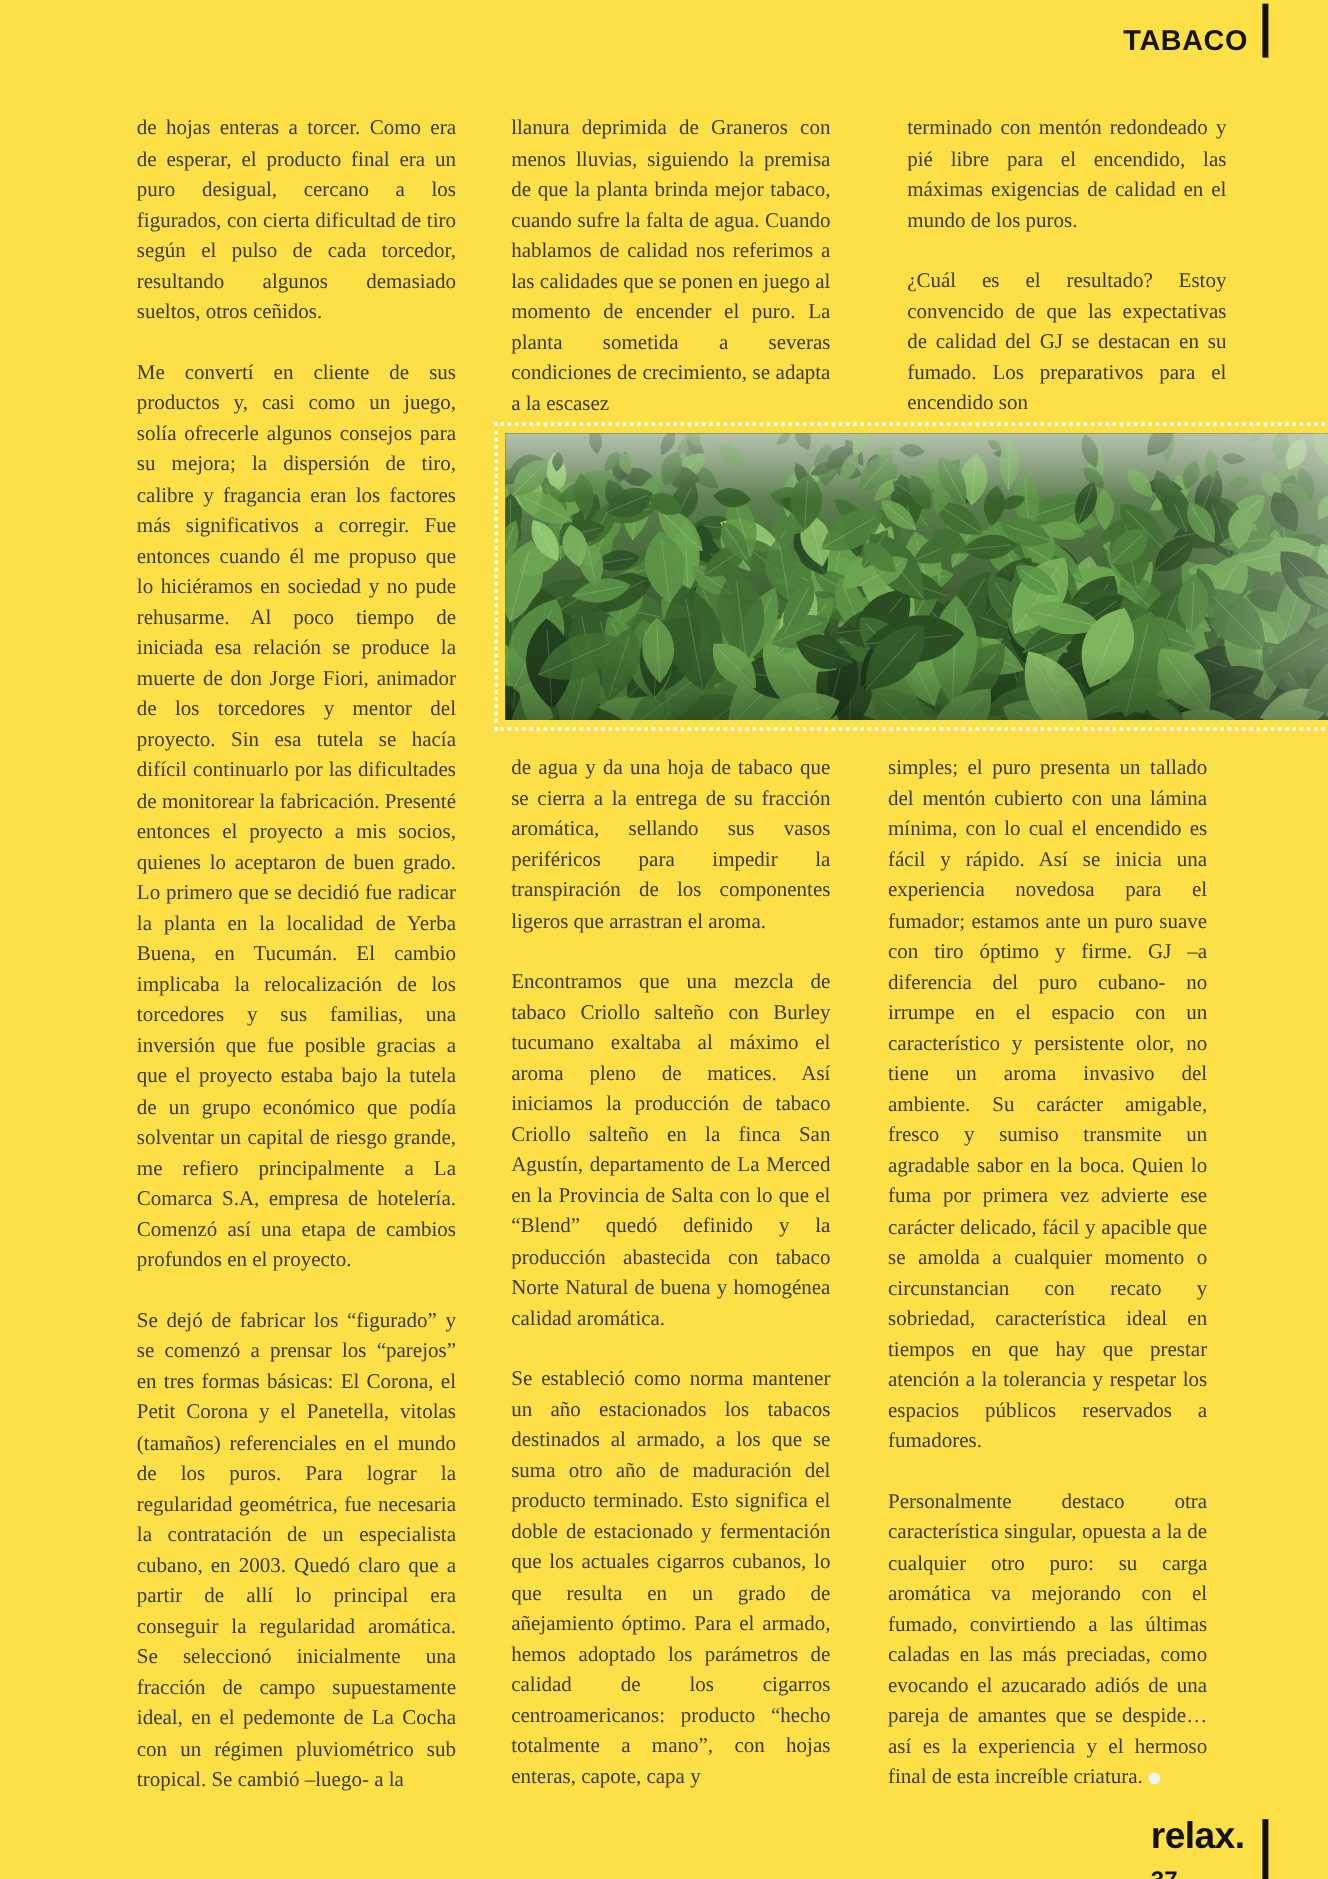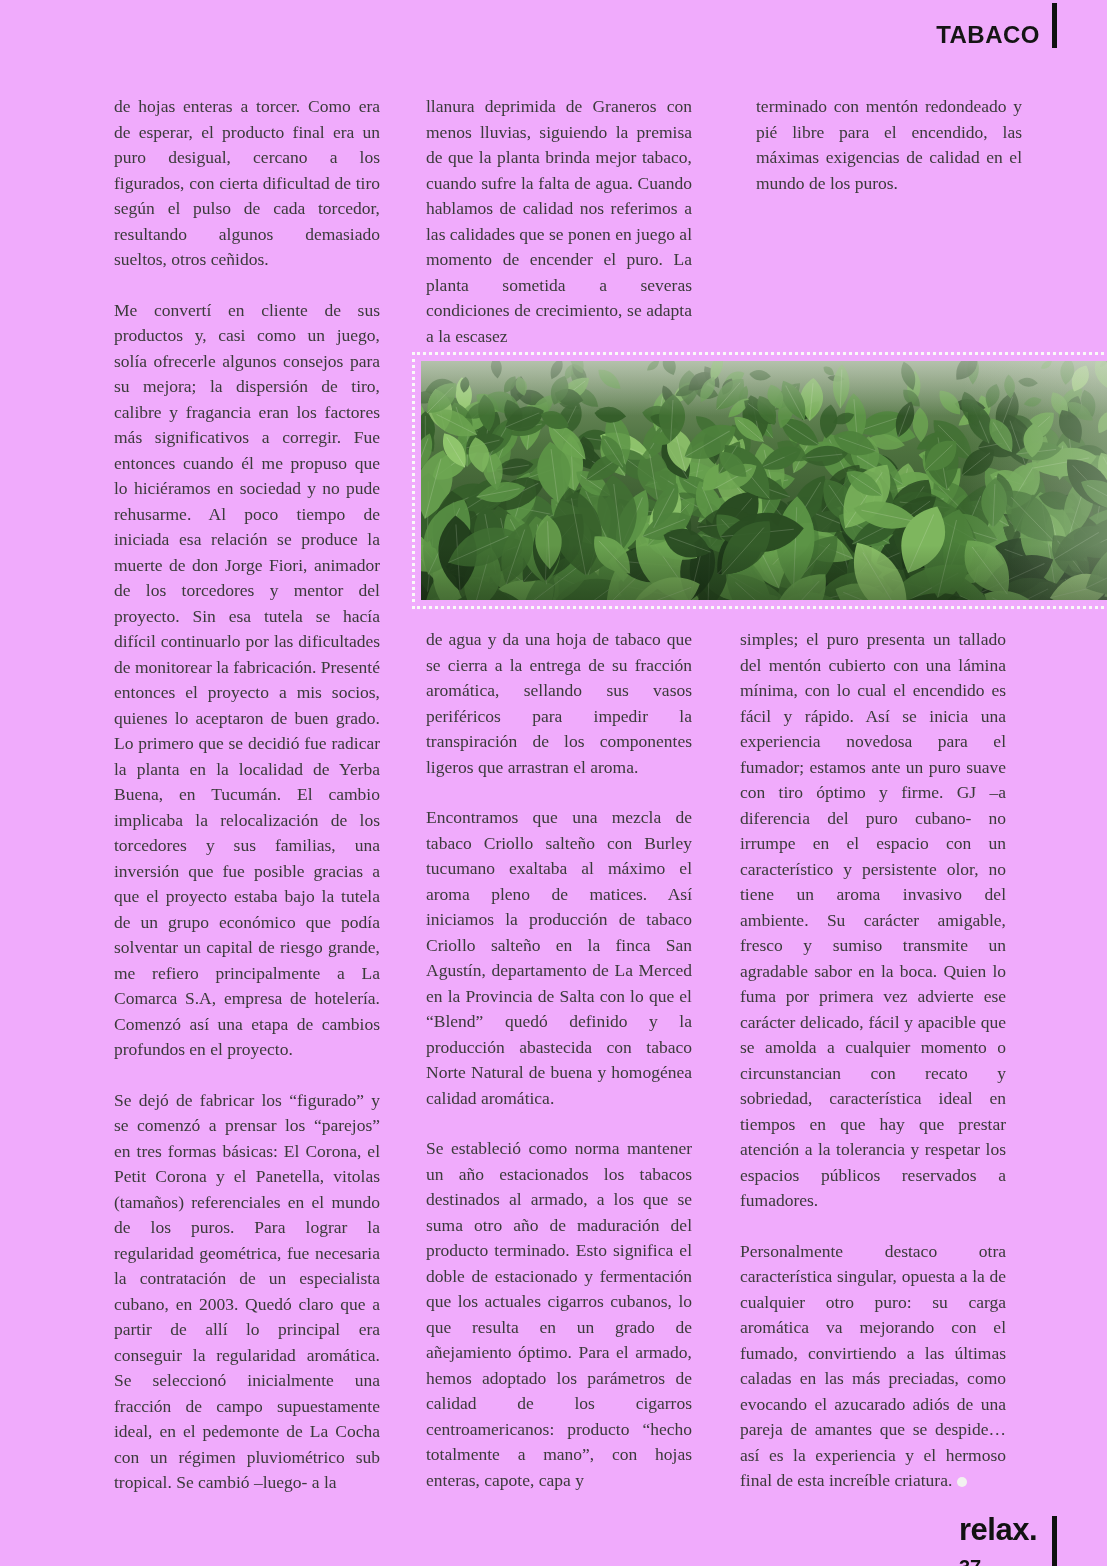--- a/index.html
+++ b/index.html
@@ -1,19 +1,19 @@
 <!DOCTYPE html>
 <html lang="es"><head>
 <meta charset="utf-8">
 <style>
   html,body{margin:0;padding:0;background:#9a9a9a;}
   .page{
     position:relative;
     width:1107px;height:1566px;
-    background:#f0abfc;
+    background:#fde047;
     overflow:hidden;
     font-family:"Liberation Serif","DejaVu Serif",serif;
   }
   
   .section-title{
     position:absolute;right:67px;top:21px;
     font-family:"Liberation Sans","DejaVu Sans",sans-serif;
     font-weight:bold;font-size:24px;letter-spacing:0.5px;
     color:#151515;
   }
@@ -78,20 +78,21 @@
     <p>Me convertí en cliente de sus productos y, casi como un juego, solía ofrecerle algunos consejos para su mejora; la dispersión de tiro, calibre y fragancia eran los factores más significativos a corregir. Fue entonces cuando él me propuso que lo hiciéramos en sociedad y no pude rehusarme. Al poco tiempo de iniciada esa relación se produce la muerte de don Jorge Fiori, animador de los torcedores y mentor del proyecto. Sin esa tutela se hacía difícil continuarlo por las dificultades de monitorear la fabricación. Presenté entonces el proyecto a mis socios, quienes lo aceptaron de buen grado. Lo primero que se decidió fue radicar la planta en la localidad de Yerba Buena, en Tucumán. El cambio implicaba la relocalización de los torcedores y sus familias, una inversión que fue posible gracias a que el proyecto estaba bajo la tutela de un grupo económico que podía solventar un capital de riesgo grande, me refiero principalmente a La Comarca S.A, empresa de hotelería. Comenzó así una etapa de cambios profundos en el proyecto.</p>
     <p>Se dejó de fabricar los “figurado” y se comenzó a prensar los “parejos” en tres formas básicas: El Corona, el Petit Corona y el Panetella, vitolas (tamaños) referenciales en el mundo de los puros. Para lograr la regularidad geométrica, fue necesaria la contratación de un especialista cubano, en 2003. Quedó claro que a partir de allí lo principal era conseguir la regularidad aromática. Se seleccionó inicialmente una fracción de campo supuestamente ideal, en el pedemonte de La Cocha con un régimen pluviométrico sub tropical. Se cambió –luego- a la</p>
   </div>
 
   <div class="col c2t">
     <p>llanura deprimida de Graneros con menos lluvias, siguiendo la premisa de que la planta brinda mejor tabaco, cuando sufre la falta de agua. Cuando hablamos de calidad nos referimos a las calidades que se ponen en juego al momento de encender el puro. La planta sometida a severas condiciones de crecimiento, se adapta a la escasez</p>
   </div>
 
   <div class="col c3t">
     <p>terminado con mentón redondeado y pié libre para el encendido, las máximas exigencias de calidad en el mundo de los puros.</p>
+    <p>¿Cuál es el resultado? Estoy convencido de que las expectativas de calidad del GJ se destacan en su fumado. Los preparativos para el encendido son</p>
   </div>
 
   <div class="photo-frame">
     <div class="photo">
       <svg id="field" viewBox="0 0 690 240" preserveAspectRatio="none" aria-hidden="true">
         <defs>
           <linearGradient id="bgG" x1="0" y1="0" x2="0" y2="1">
             <stop offset="0" stop-color="#7d9670"></stop>
             <stop offset="0.35" stop-color="#4f7340"></stop>
             <stop offset="1" stop-color="#233c1d"></stop>

